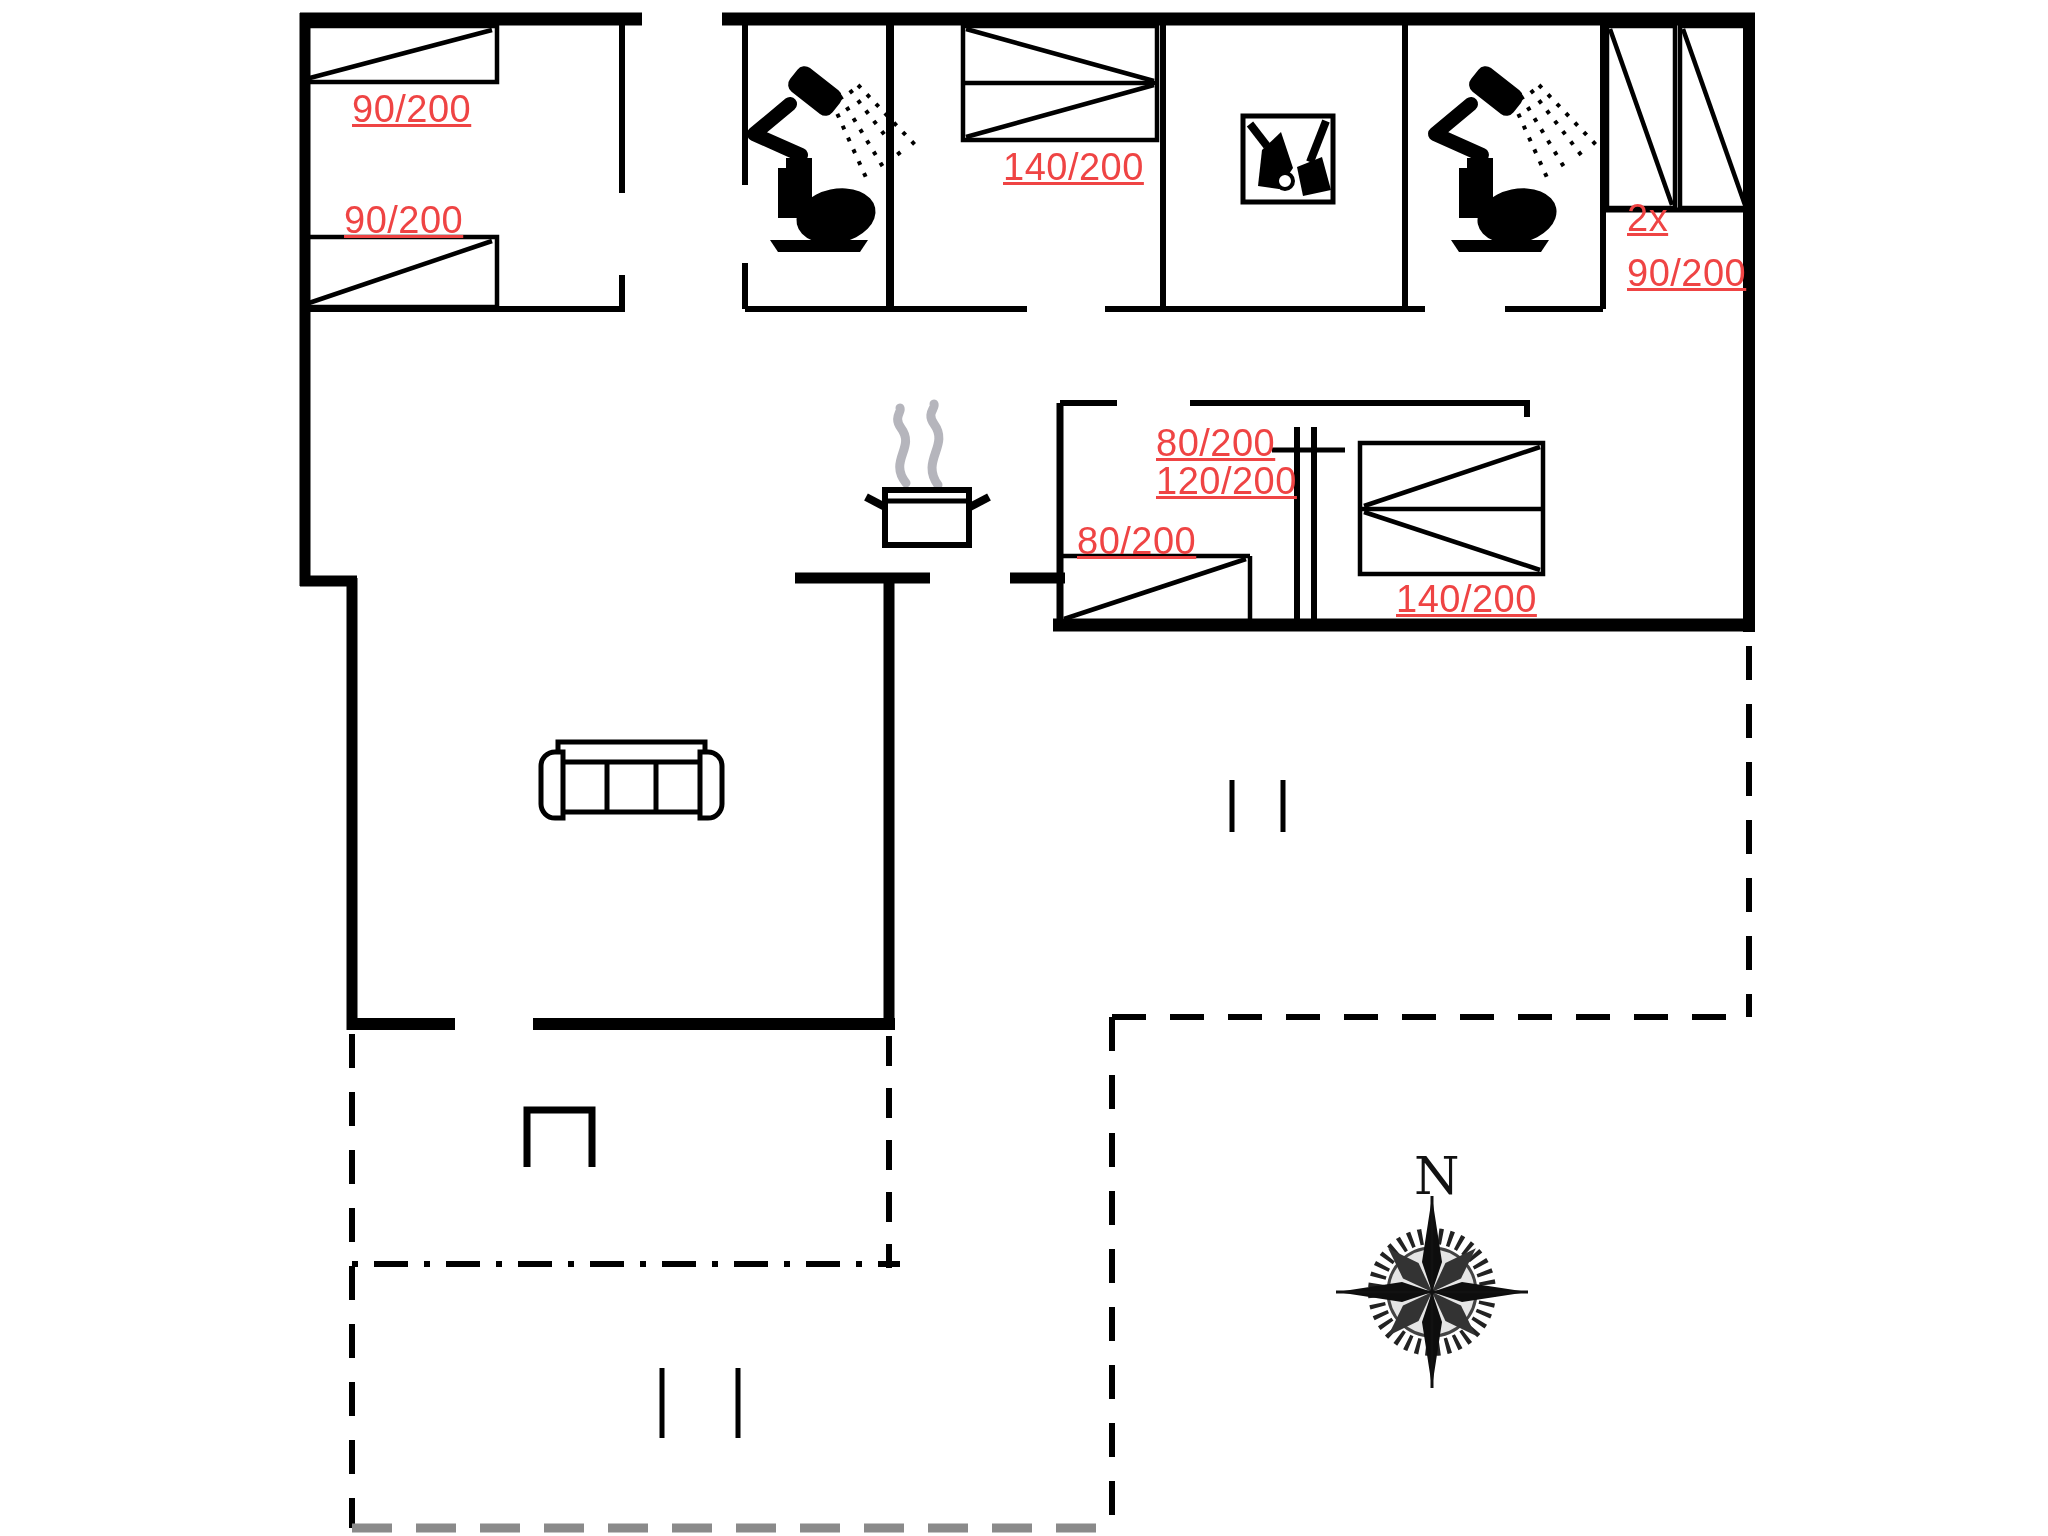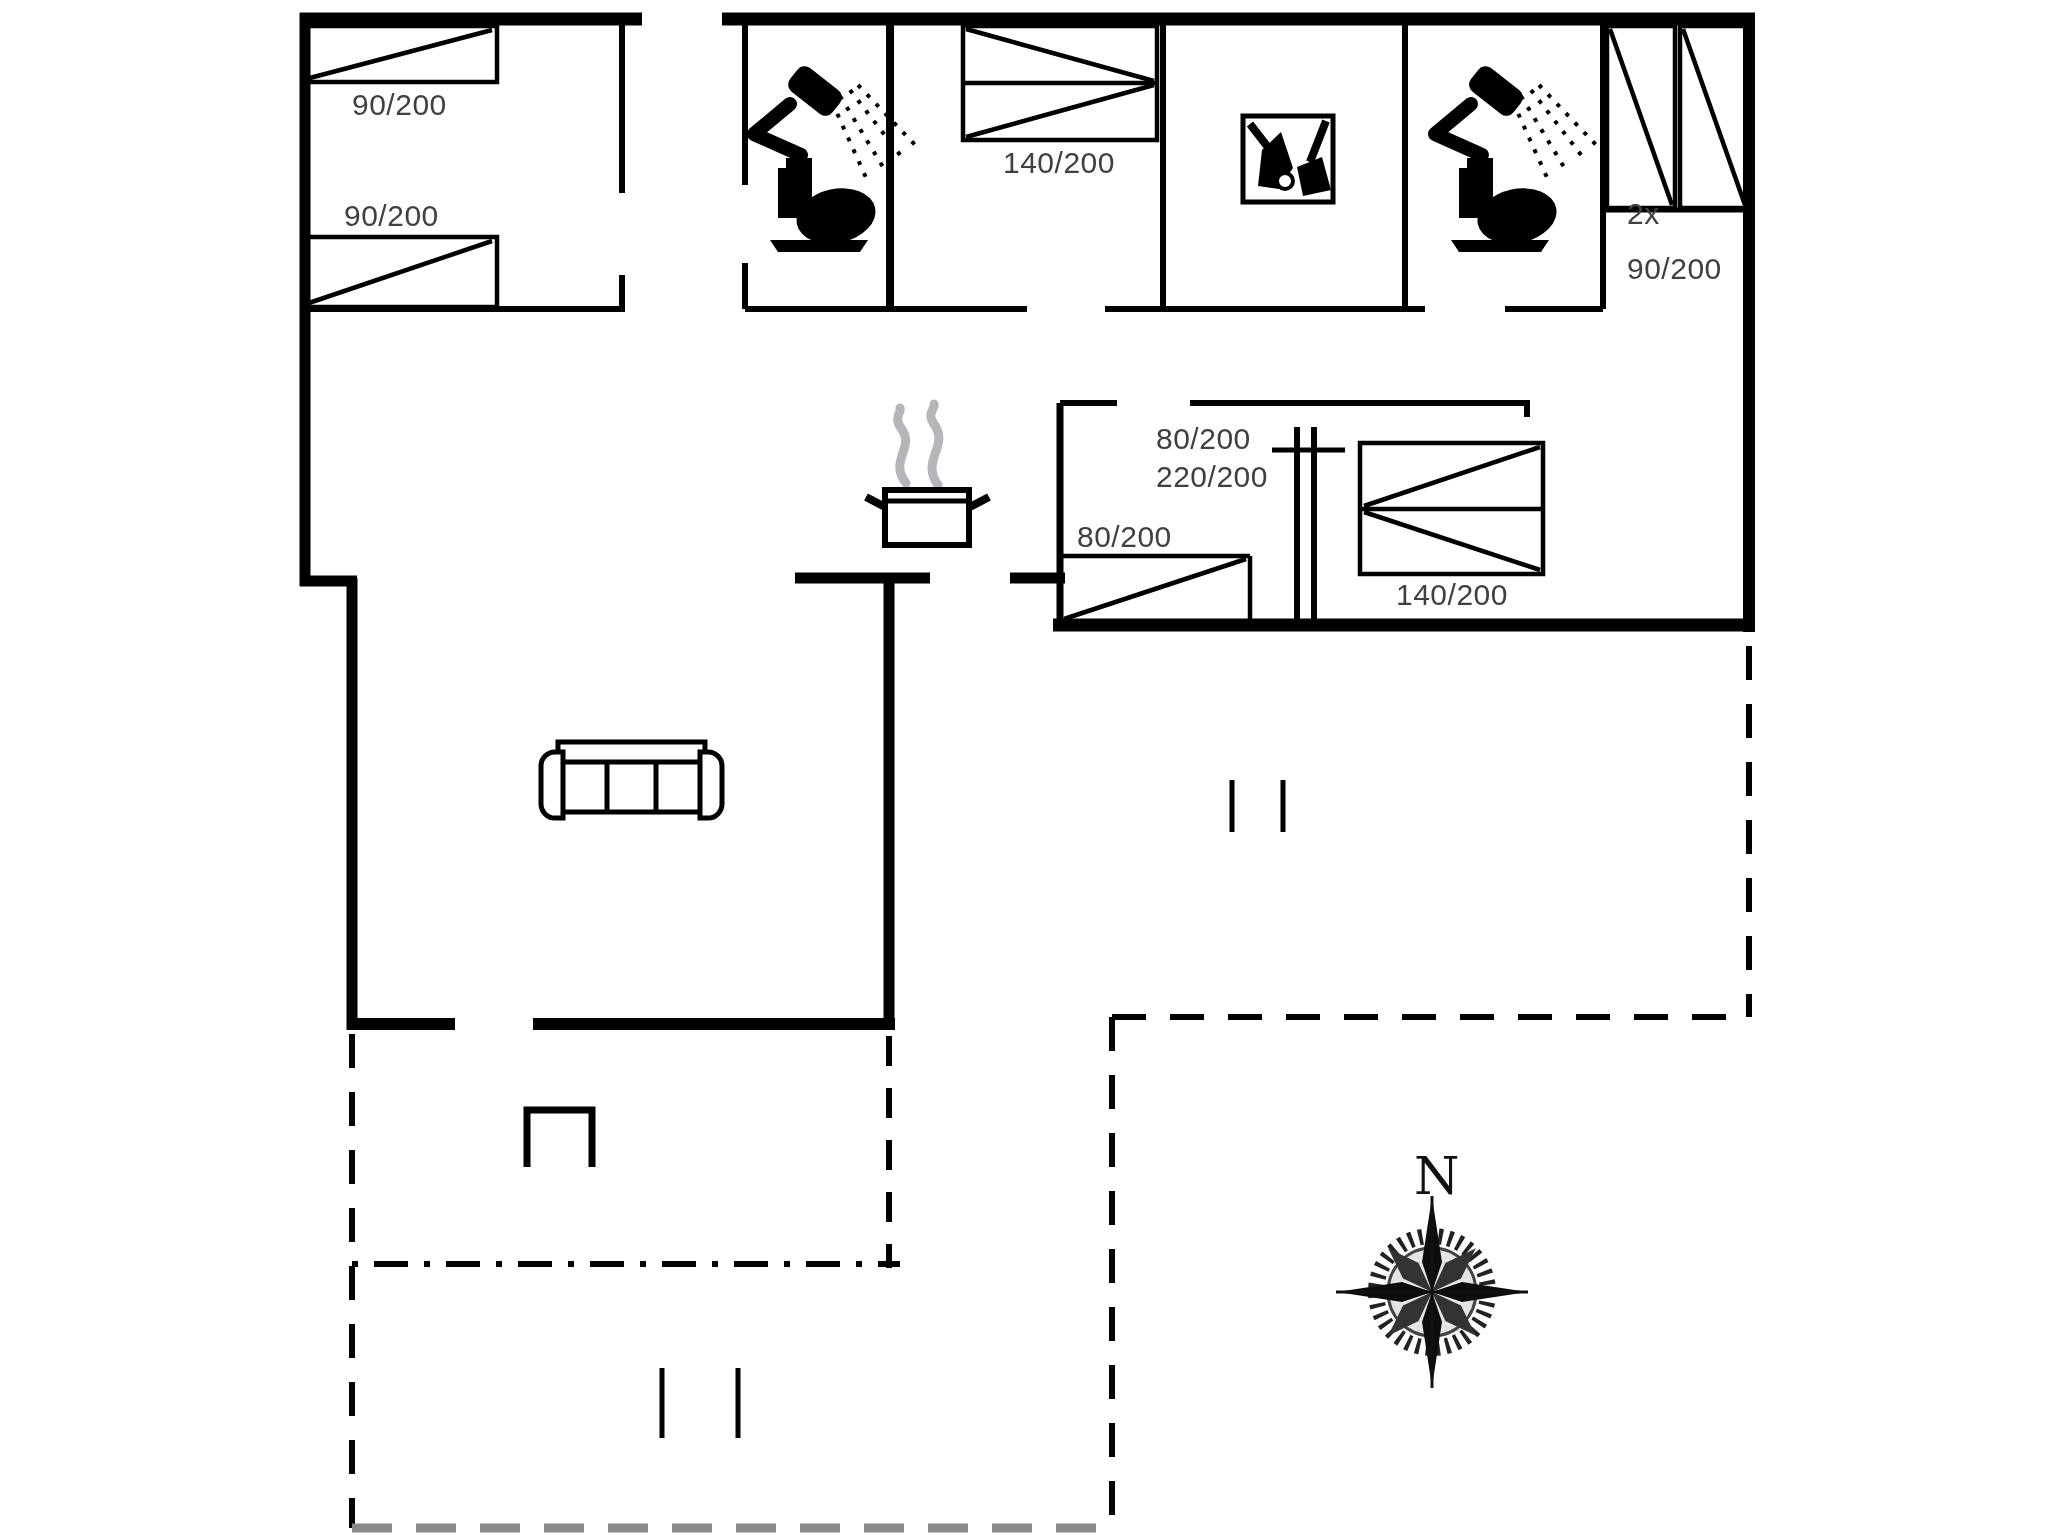--- a/index.html
+++ b/index.html
@@ -1,20 +1,20 @@
 <!DOCTYPE html>
 <html><head>
 <meta charset="utf-8">
 <style>
   html,body{margin:0;padding:0;background:#ffffff;}
   .stage{position:relative;width:2048px;height:1536px;background:#ffffff;overflow:hidden;
          font-family:"Liberation Sans",sans-serif;}
   .stage svg{position:absolute;left:0;top:0;}
-  .label{position:absolute;color:#404040;font-size:30px;letter-spacing:0.5px;white-space:nowrap;
-         font-family:"Liberation Sans",sans-serif;}
+  .label{position:absolute;color:#ef4444;font-size:38px;letter-spacing:0.5px;white-space:nowrap;
+         font-family:"Liberation Sans",sans-serif;text-decoration:underline;}
   .north{position:absolute;color:#111;font-size:52px;font-family:"DejaVu Serif",serif;}
 </style>
 </head>
 <body>
 
 <div class="stage">
 
 <svg width="2048" height="1536" viewBox="0 0 2048 1536">
 
   <g stroke="#000" stroke-width="6" fill="none">
@@ -207,18 +207,18 @@
     </g>
   </g>
 </svg>
 
   <div class="label" style="left:352px;top:88px">90/200</div>
   <div class="label" style="left:344px;top:199px">90/200</div>
   <div class="label" style="left:1003px;top:146px">140/200</div>
   <div class="label" style="left:1627px;top:197px">2x</div>
   <div class="label" style="left:1627px;top:252px">90/200</div>
   <div class="label" style="left:1156px;top:422px">80/200</div>
-  <div class="label" style="left:1156px;top:460px">220/200</div>
+  <div class="label" style="left:1156px;top:460px">120/200</div>
   <div class="label" style="left:1077px;top:520px">80/200</div>
   <div class="label" style="left:1396px;top:578px">140/200</div>
   <div class="north" style="left:1414px;top:1146px">N</div>
 
 </div>
 
 </body></html>

